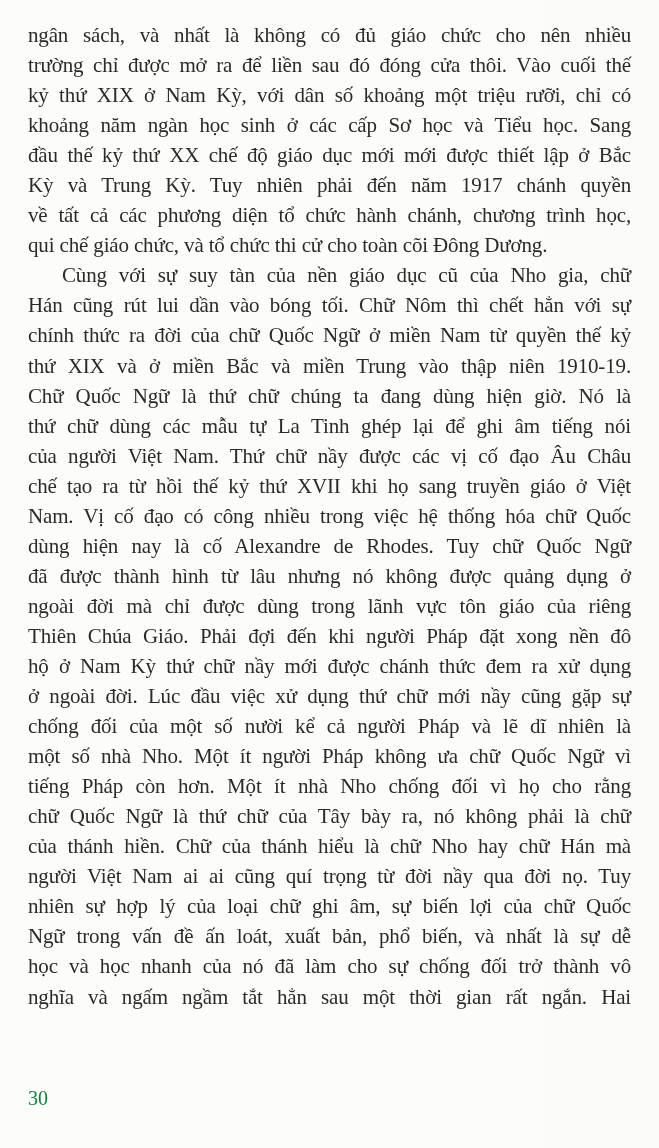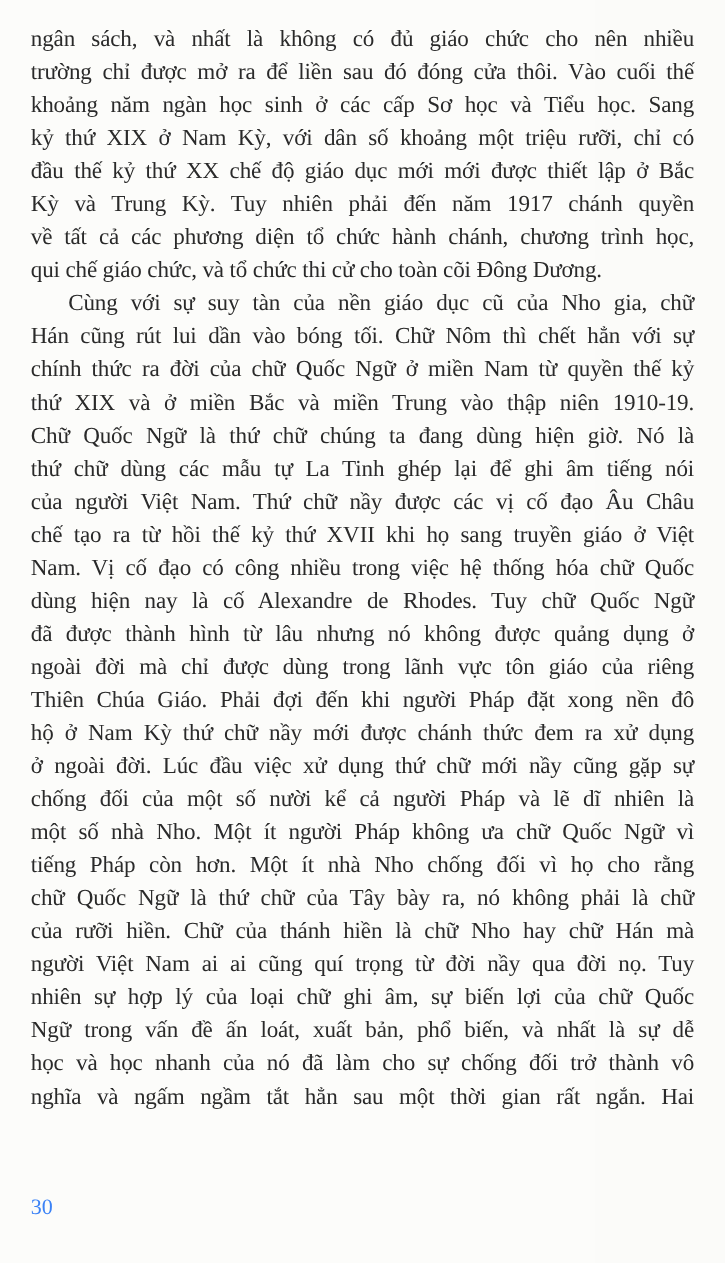--- a/index.html
+++ b/index.html
@@ -37,33 +37,33 @@
   }
   .line.indent {
     padding-left: 34px;
   }
   .page-number {
     position: absolute;
     left: 28px;
     top: 1087px;
     font-family: "Liberation Serif", serif;
     font-size: 20px;
-    color: #3b82f6;
+    color: #15803d;
   }
 </style>
 </head>
 <body>
 
 <div class="page">
   <div class="text-block">
 
     <span class="line">ngân sách, và nhất là không có đủ giáo chức cho nên nhiều</span>
     <span class="line">trường chỉ được mở ra để liền sau đó đóng cửa thôi. Vào cuối thế</span>
+    <span class="line">kỷ thứ XIX ở Nam Kỳ, với dân số khoảng một triệu rưỡi, chỉ có</span>
     <span class="line">khoảng năm ngàn học sinh ở các cấp Sơ học và Tiểu học. Sang</span>
-    <span class="line">kỷ thứ XIX ở Nam Kỳ, với dân số khoảng một triệu rưỡi, chỉ có</span>
     <span class="line">đầu thế kỷ thứ XX chế độ giáo dục mới mới được thiết lập ở Bắc</span>
     <span class="line">Kỳ và Trung Kỳ. Tuy nhiên phải đến năm 1917 chánh quyền</span>
     <span class="line">về tất cả các phương diện tổ chức hành chánh, chương trình học,</span>
     <span class="line last">qui chế giáo chức, và tổ chức thi cử cho toàn cõi Đông Dương.</span>
 
     <span class="line indent">Cùng với sự suy tàn của nền giáo dục cũ của Nho gia, chữ</span>
     <span class="line">Hán cũng rút lui dần vào bóng tối. Chữ Nôm thì chết hẳn với sự</span>
     <span class="line">chính thức ra đời của chữ Quốc Ngữ ở miền Nam từ quyền thế kỷ</span>
     <span class="line">thứ XIX và ở miền Bắc và miền Trung vào thập niên 1910-19.</span>
     <span class="line">Chữ Quốc Ngữ là thứ chữ chúng ta đang dùng hiện giờ. Nó là</span>
@@ -74,21 +74,21 @@
     <span class="line">dùng hiện nay là cố Alexandre de Rhodes. Tuy chữ Quốc Ngữ</span>
     <span class="line">đã được thành hình từ lâu nhưng nó không được quảng dụng ở</span>
     <span class="line">ngoài đời mà chỉ được dùng trong lãnh vực tôn giáo của riêng</span>
     <span class="line">Thiên Chúa Giáo. Phải đợi đến khi người Pháp đặt xong nền đô</span>
     <span class="line">hộ ở Nam Kỳ thứ chữ nầy mới được chánh thức đem ra xử dụng</span>
     <span class="line">ở ngoài đời. Lúc đầu việc xử dụng thứ chữ mới nầy cũng gặp sự</span>
     <span class="line">chống đối của một số nười kể cả người Pháp và lẽ dĩ nhiên là</span>
     <span class="line">một số nhà Nho. Một ít người Pháp không ưa chữ Quốc Ngữ vì</span>
     <span class="line">tiếng Pháp còn hơn. Một ít nhà Nho chống đối vì họ cho rằng</span>
     <span class="line">chữ Quốc Ngữ là thứ chữ của Tây bày ra, nó không phải là chữ</span>
-    <span class="line">của rưỡi hiền. Chữ của thánh hiền là chữ Nho hay chữ Hán mà</span>
+    <span class="line">của thánh hiền. Chữ của thánh hiểu là chữ Nho hay chữ Hán mà</span>
     <span class="line">người Việt Nam ai ai cũng quí trọng từ đời nầy qua đời nọ. Tuy</span>
     <span class="line">nhiên sự hợp lý của loại chữ ghi âm, sự biến lợi của chữ Quốc</span>
     <span class="line">Ngữ trong vấn đề ấn loát, xuất bản, phổ biến, và nhất là sự dễ</span>
     <span class="line">học và học nhanh của nó đã làm cho sự chống đối trở thành vô</span>
     <span class="line">nghĩa và ngấm ngầm tắt hẳn sau một thời gian rất ngắn. Hai</span>
   </div>
   <div class="page-number">30</div>
 </div>
 
 </body></html>

